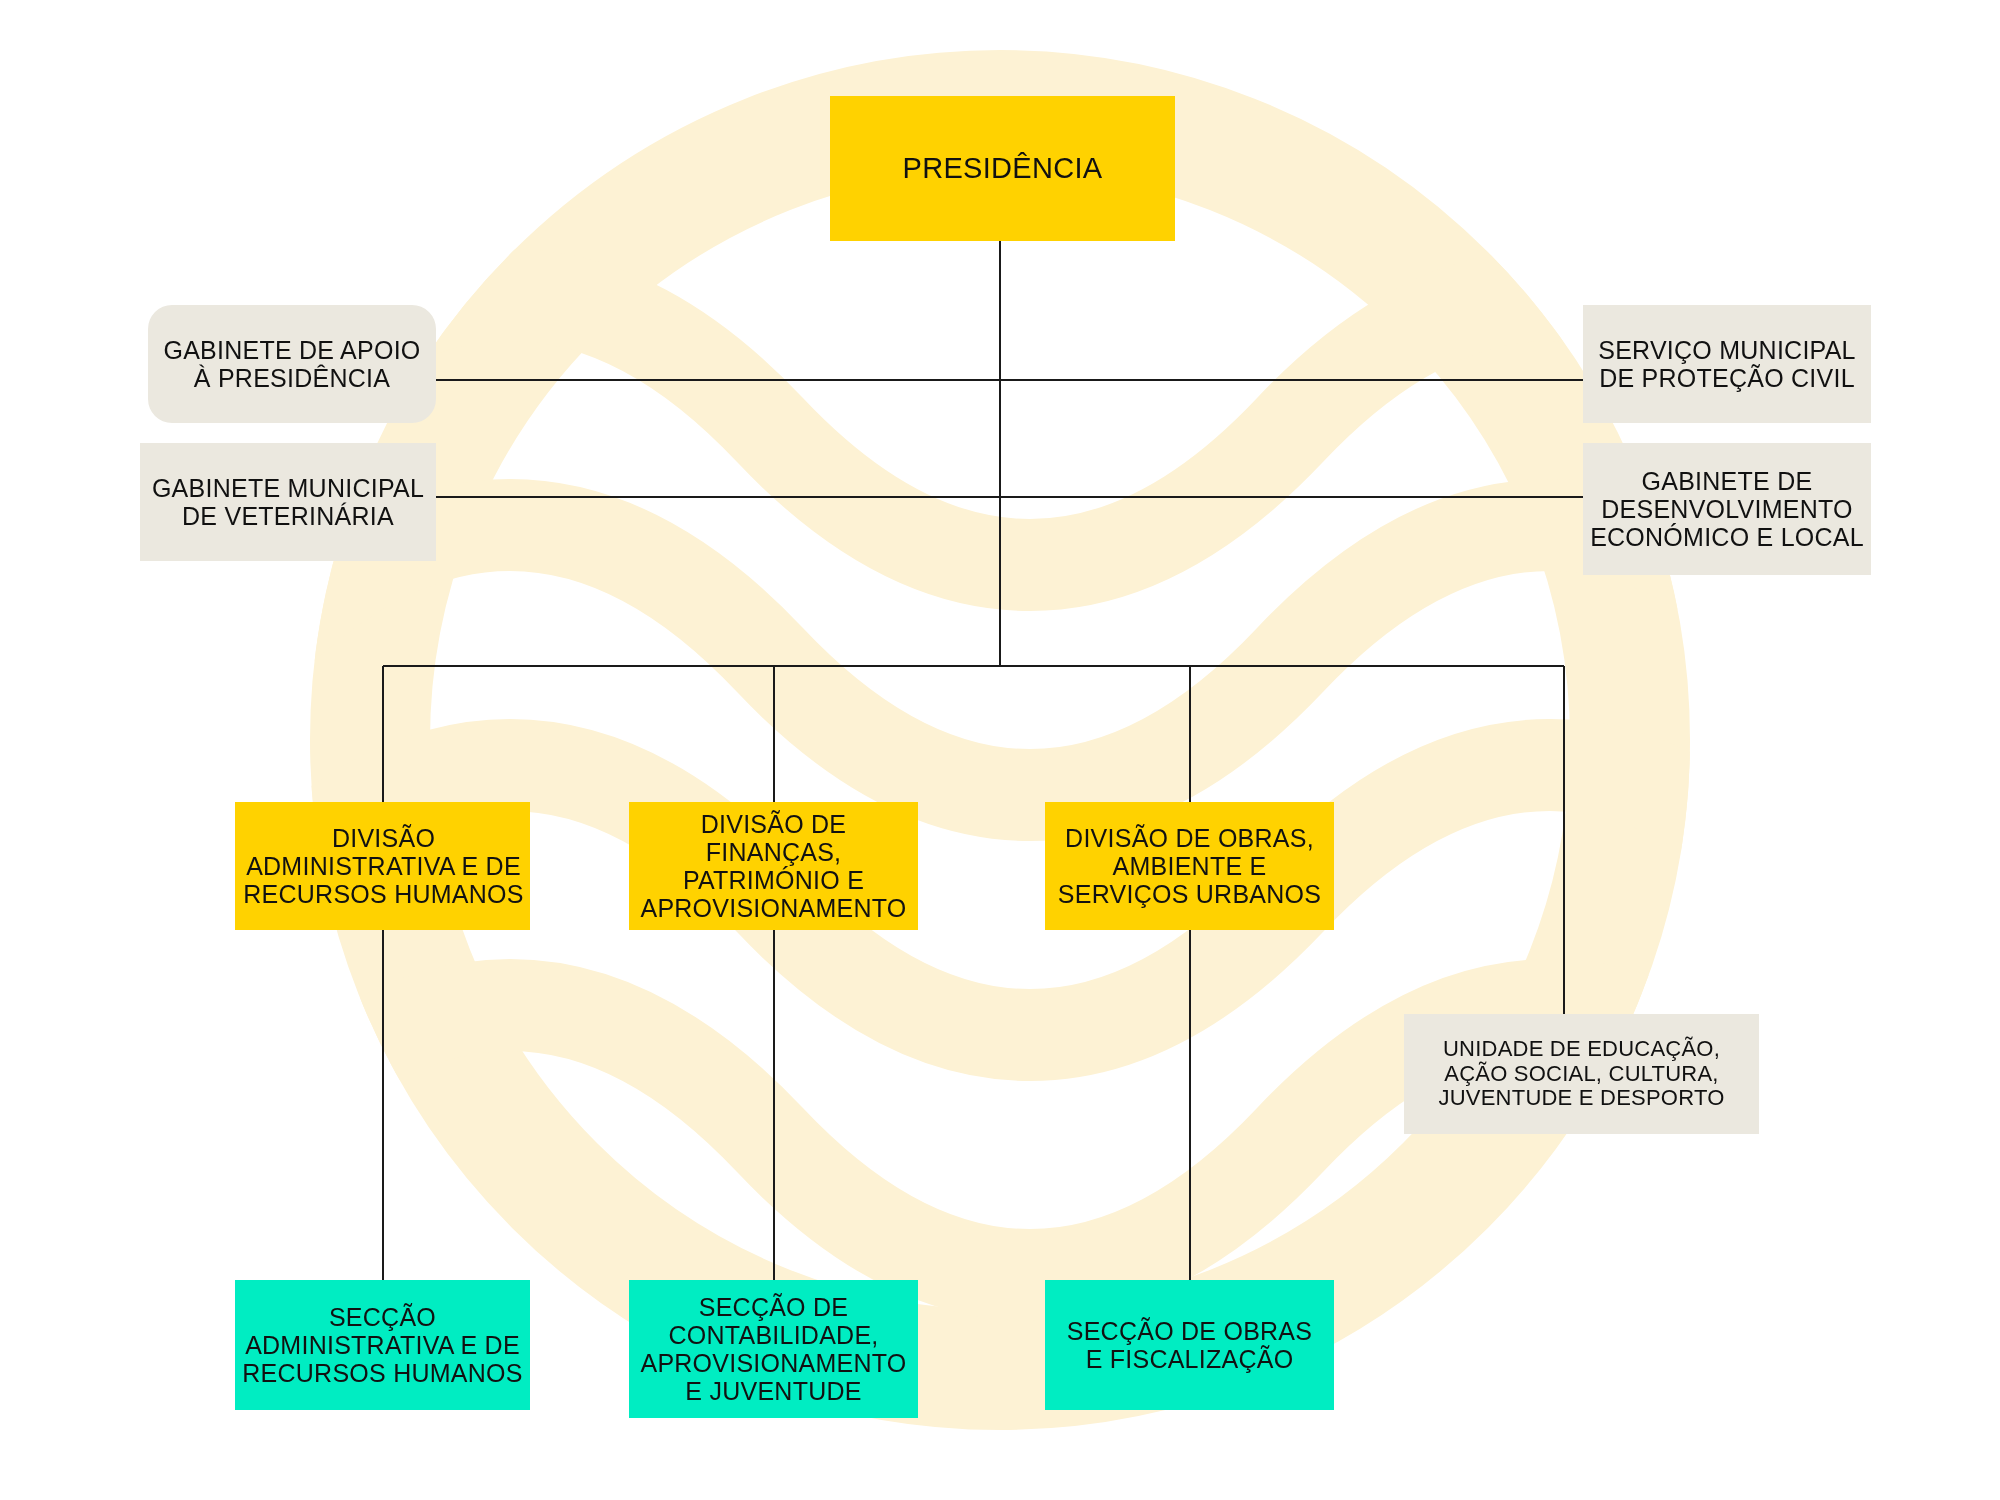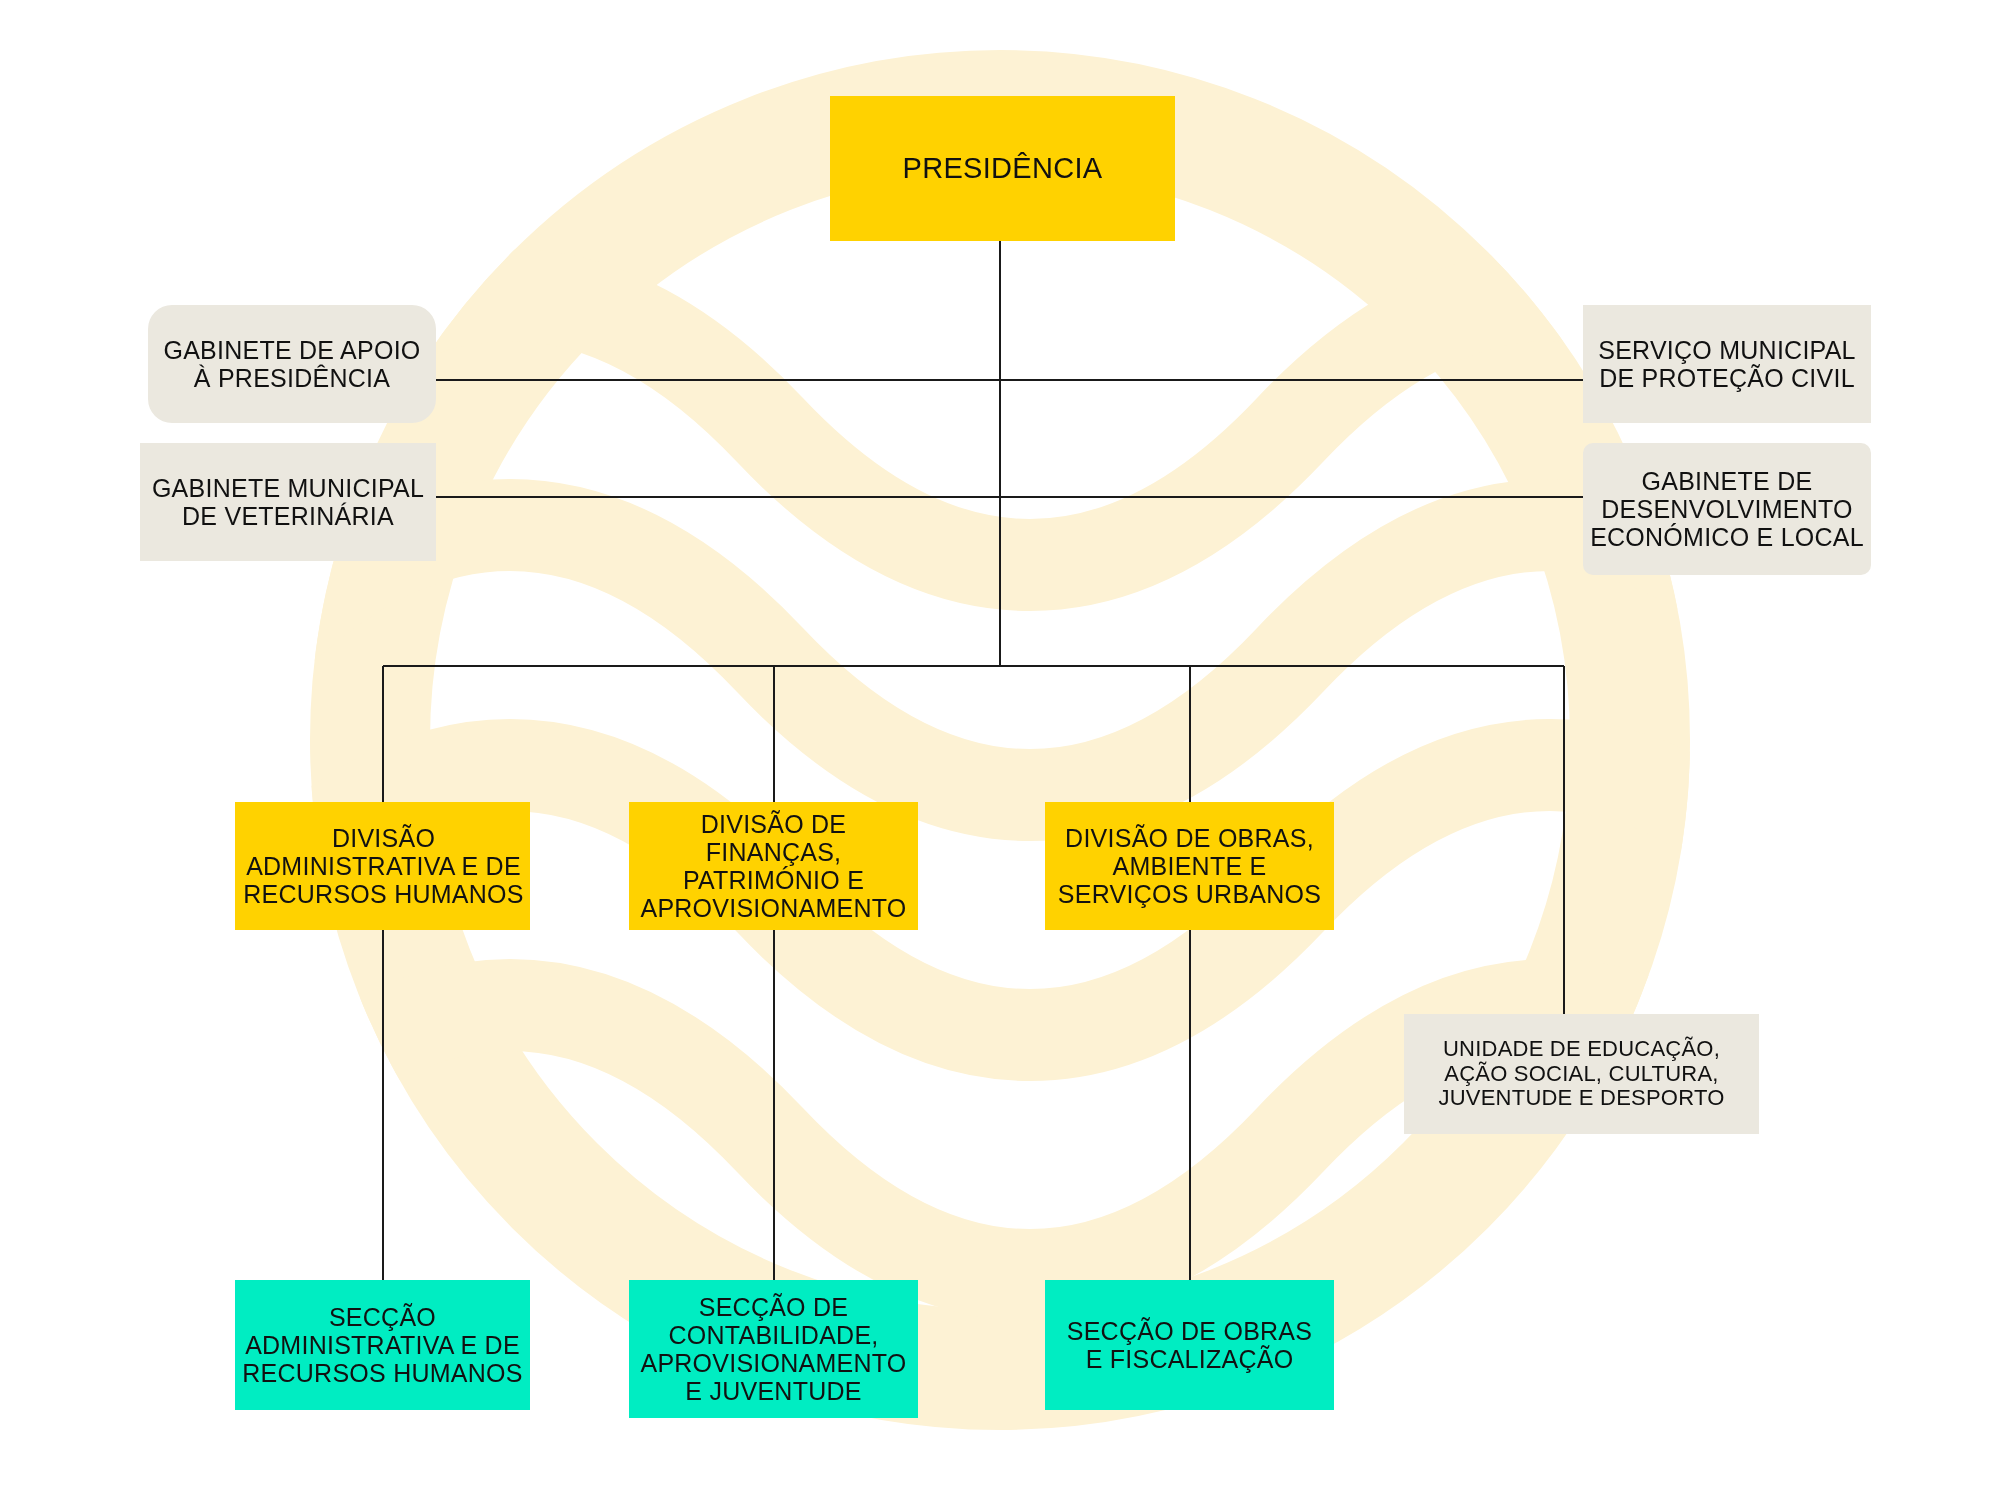--- a/index.html
+++ b/index.html
@@ -73,21 +73,20 @@
   
   #node-protecao-civil {
     left: 1583px; top: 305px;
     width: 288px; height: 118px;
     font-size: 25px;
   }
   #node-desenvolvimento {
     left: 1583px; top: 443px;
     width: 288px; height: 132px;
     font-size: 25px;
-    border-radius: 10px;
   }
   
   #node-divisao-adm {
     left: 235px; top: 802px;
     width: 295px; height: 128px;
     font-size: 25px;
     padding-left: 8px;
   }
   #node-divisao-financas {
     left: 629px; top: 802px;

